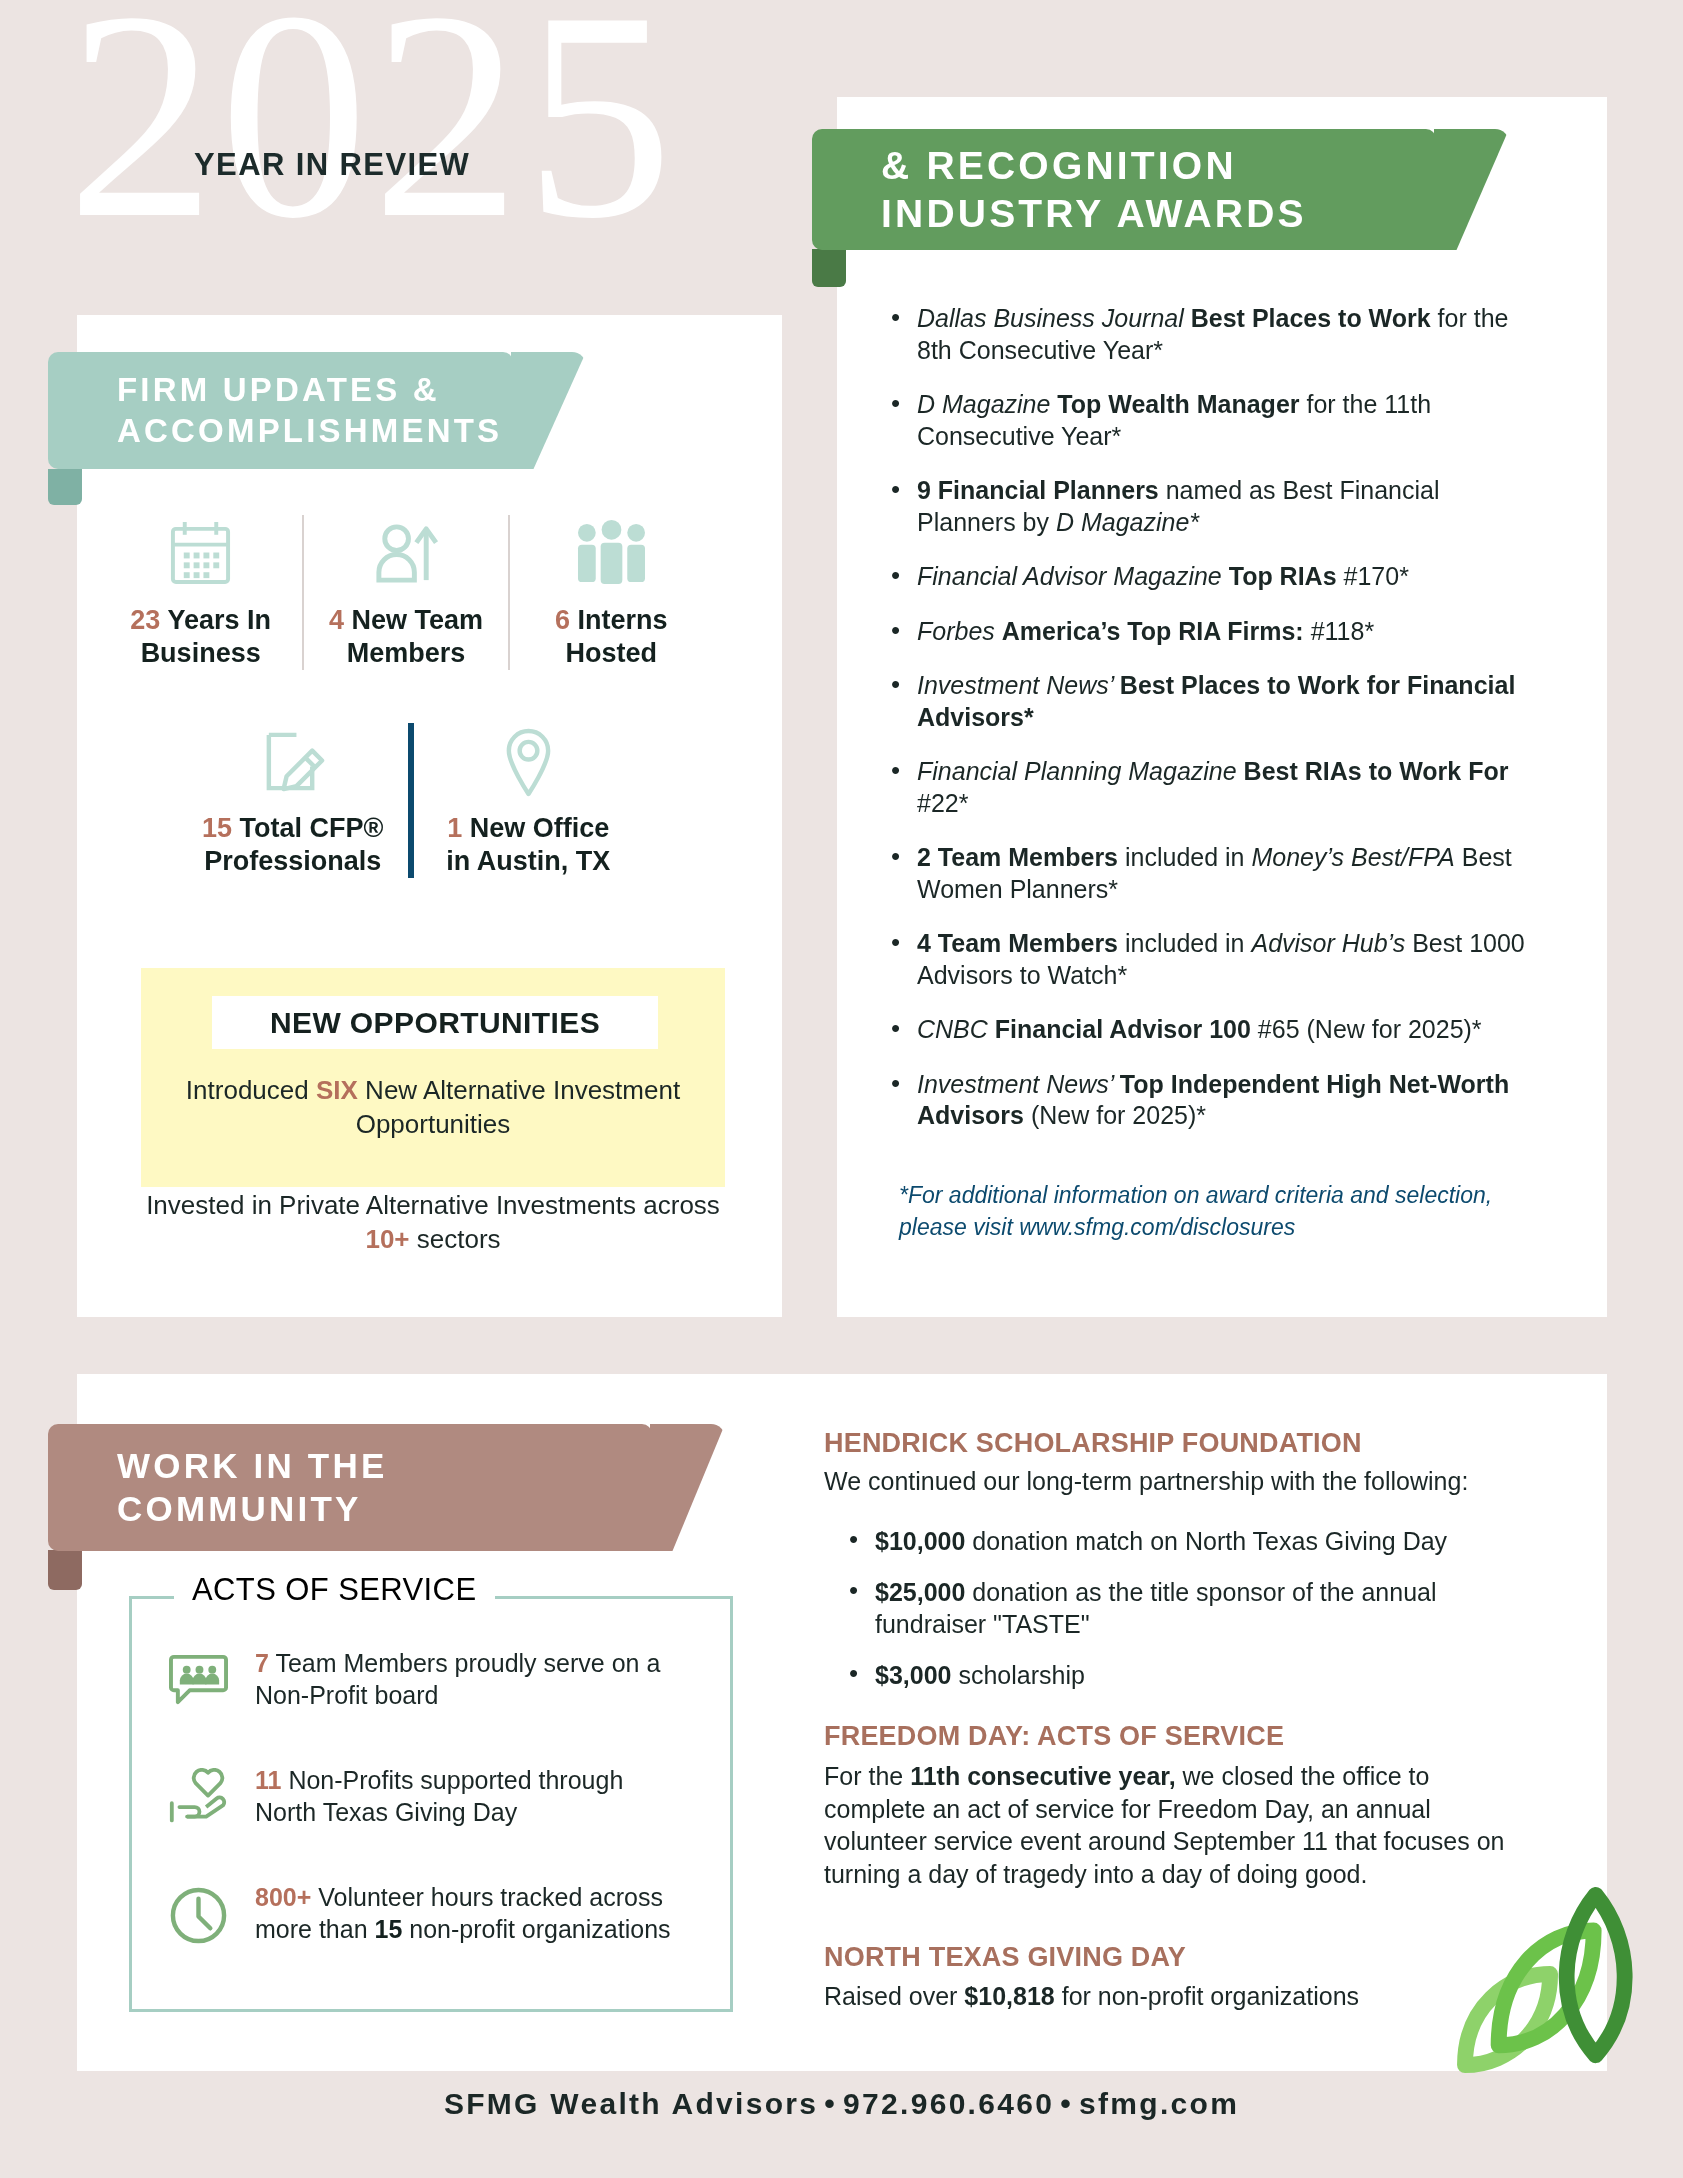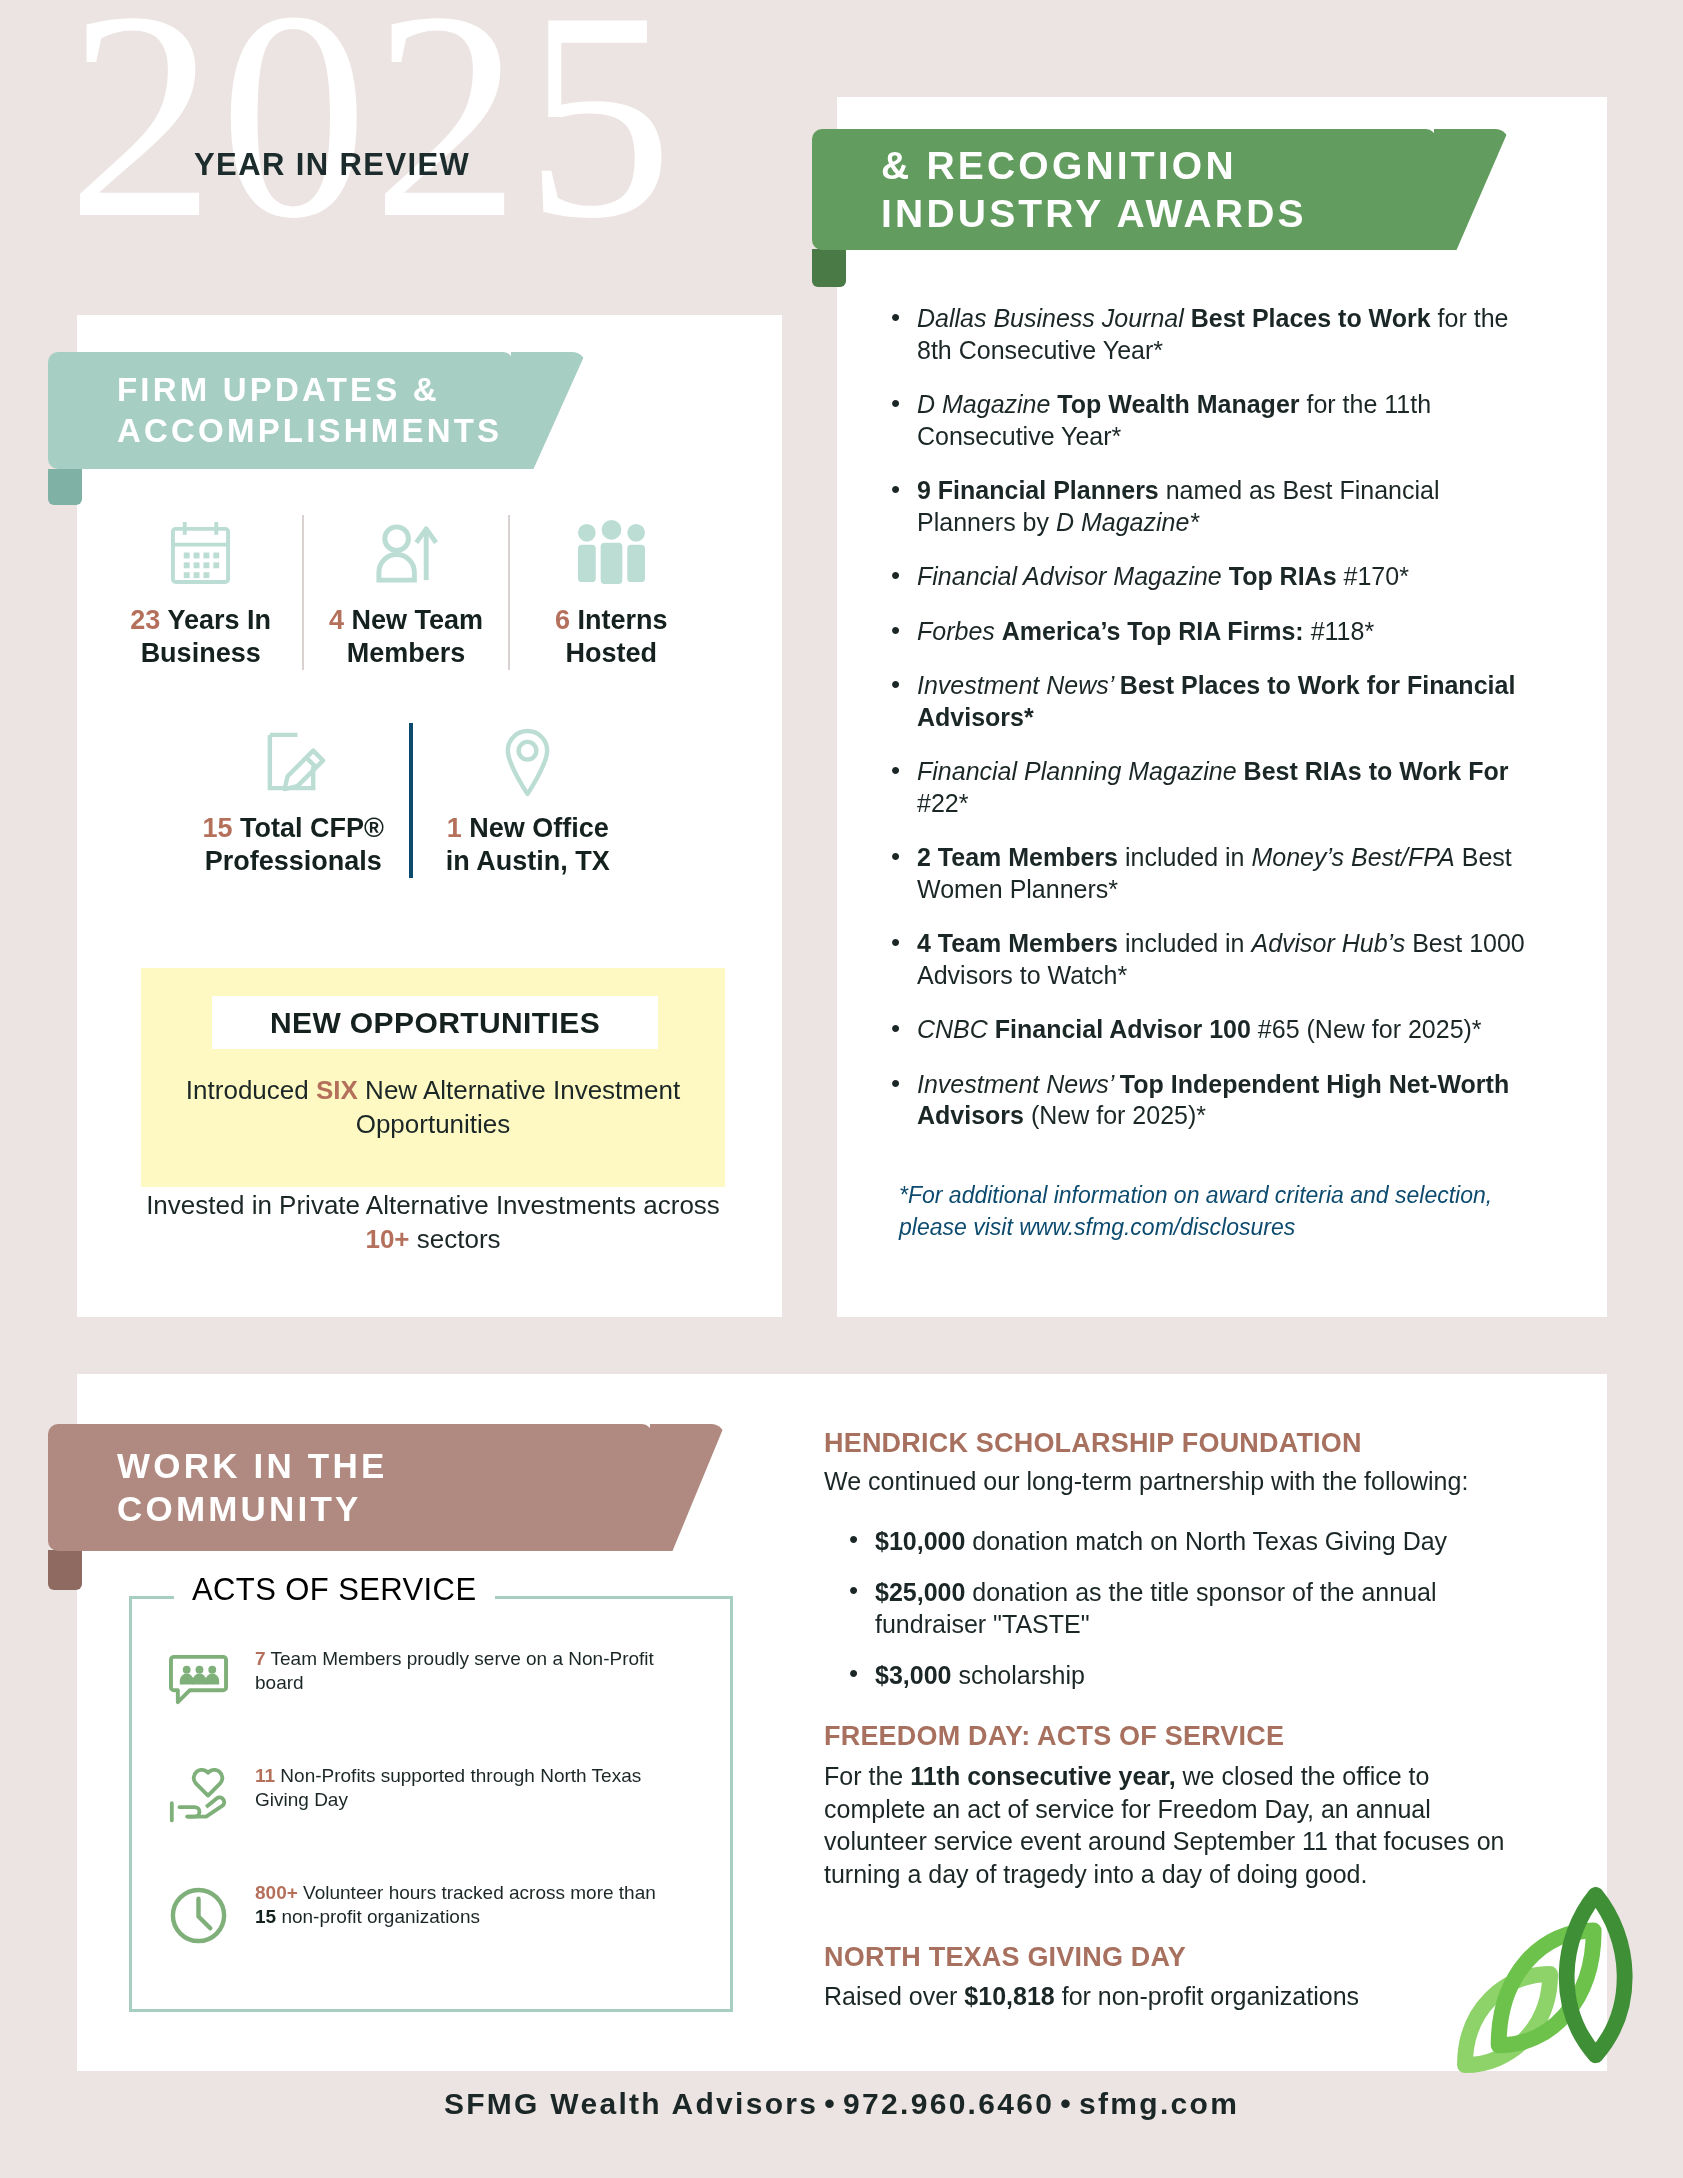--- a/index.html
+++ b/index.html
@@ -176,21 +176,21 @@
   #stats-row-1 { left: 99px; top: 515px; width: 614px; }
   #stats-row-2 { left: 178px; top: 723px; width: 465px; }
 
   .stat {
     flex: 1;
     text-align: center;
     padding: 0 10px;
     position: relative;
   }
   .stat + .stat { border-left: 2px solid #d9d2d0; }
-  #stats-row-2 .stat + .stat { border-left: 4px solid #0c4a6e; }
+  #stats-row-2 .stat + .stat { border-left: 6px solid #0c4a6e; }
 
   .stat-icon {
     height: 77px;
     display: flex;
     align-items: center;
     justify-content: center;
     margin-bottom: 12px;
   }
   .stat-label {
     font-size: 27px;
@@ -269,21 +269,21 @@
   #act-2 { top: 1764px; }
   #act-3 { top: 1881px; }
   .act-icon {
     width: 61px;
     min-width: 61px;
     display: flex;
     justify-content: center;
     padding-top: 4px;
   }
   .act-text {
-    font-size: 19px;
+    font-size: 25px;
     line-height: 1.28;
     color: #1b2726;
   }
   .act-text .num { color: #b5705c; font-weight: bold; }
   .act-text b { font-weight: bold; color: #14211f; }
 
   
   .sec-head {
     position: absolute;
     font-size: 27px;

